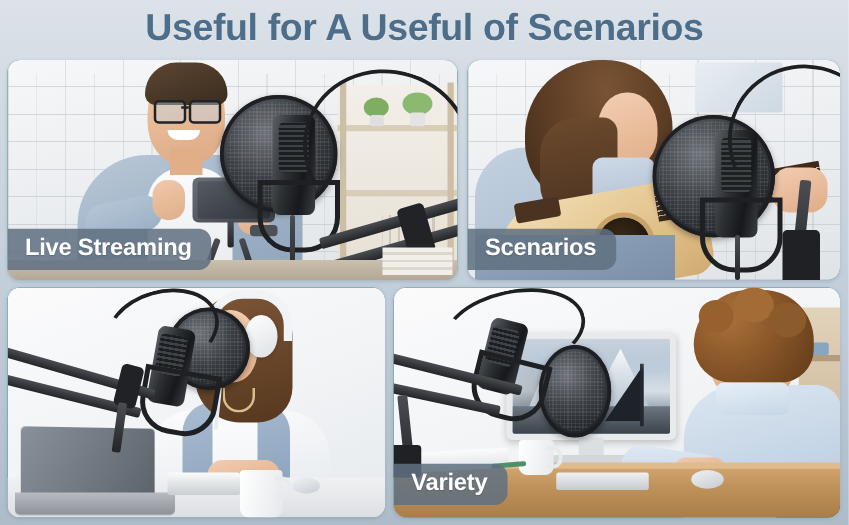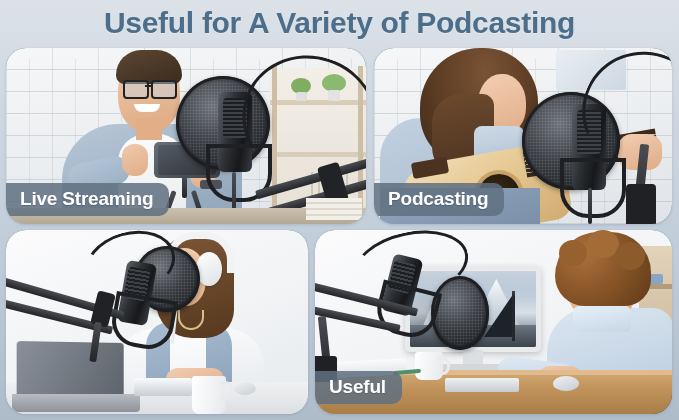--- a/index.html
+++ b/index.html
@@ -20,21 +20,21 @@
     color:#4d6e8a;
     text-shadow:0 1px 0 rgba(255,255,255,.35);
     white-space:nowrap;
   }
 
   
   .grid{position:absolute;left:0;top:0;width:679px;height:420px;}
 
   .panel{
     position:absolute;
-    border-radius:20px;
+    border-radius:10px;
     overflow:hidden;
     background:#0f766e;
     box-shadow:0 1px 3px rgba(60,80,100,.18);
   }
   .panel.p1{left:6px;  top:48px;  width:360px;height:176px;}
   .panel.p2{left:374px;top:48px;  width:298px;height:176px;}
   .panel.p3{left:6px;  top:230px; width:302px;height:184px;}
   .panel.p4{left:315px;top:230px; width:357px;height:184px;}
 
   .scene{position:absolute;inset:0;}
@@ -132,21 +132,21 @@
 
   .shelf{position:absolute;background:linear-gradient(180deg,#e2d3bb,#c9b394);}
   .guitar{position:absolute;}
   .hairblock{position:absolute;}
 </style>
 </head>
 <body>
 
 <div class="page">
 
-  <div class="title">Useful for A Variety of Podcasting</div>
+  <div class="title">Useful for A Useful of Scenarios</div>
 
   <div class="grid">
 
     <div class="panel p1">
       <div class="scene">
         <div class="brick offset"></div>
 
         <div class="sh" style="left:264px;top:20px;width:96px;height:150px;background:linear-gradient(180deg,#f3efe8,#e7e0d4);opacity:.95;"></div>
         <div class="sh" style="left:264px;top:52px;width:96px;height:5px;background:#d8cdb8;"></div>
         <div class="sh" style="left:264px;top:104px;width:96px;height:5px;background:#d8cdb8;"></div>
@@ -219,21 +219,21 @@
 
         <div class="popfilter" style="left:148px;top:44px;width:98px;height:98px;"></div>
         <div class="micbody" style="left:198px;top:56px;width:34px;height:86px;"></div>
         <div class="sh" style="left:203px;top:62px;width:24px;height:44px;border-radius:4px;background:repeating-linear-gradient(0deg,#40444a 0 2px,#1d2023 2px 4px);"></div>
         <div class="sh" style="left:186px;top:110px;width:58px;height:52px;border:4px solid #1e2023;border-radius:0 0 28px 28px;background:transparent;"></div>
         <div class="cable" style="left:208px;top:4px;width:120px;height:116px;border-color:#1d1f22;border-right-color:transparent;border-bottom-color:transparent;transform:rotate(24deg);"></div>
         <div class="bar" style="left:262px;top:96px;width:9px;height:80px;transform:rotate(6deg);"></div>
         <div class="sh" style="left:252px;top:136px;width:30px;height:44px;background:#1f2124;border-radius:4px;"></div>
         <div class="bar" style="left:214px;top:140px;width:4px;height:36px;"></div>
       </div>
-      <div class="badge">Podcasting</div>
+      <div class="badge">Scenarios</div>
     </div>
 
     <div class="panel p3">
       <div class="scene">
         <div class="plainwall"></div>
 
         <div class="sh" style="left:112px;top:98px;width:146px;height:68px;background:linear-gradient(170deg,#fcfcfd,#e7ebef);border-radius:38px 38px 0 0;"></div>
         <div class="sh" style="left:140px;top:92px;width:86px;height:76px;background:linear-gradient(165deg,#a9bdd2,#8aa1ba);border-radius:24px 24px 0 0;"></div>
         <div class="sh" style="left:164px;top:96px;width:36px;height:70px;background:linear-gradient(175deg,#fdfdfe,#eef1f4);"></div>
         <div class="sh head" style="left:154px;top:16px;width:50px;height:62px;background:linear-gradient(160deg,#f4d0b3,#e0ae8a);"></div>
@@ -310,17 +310,17 @@
         <div class="popfilter" style="left:116px;top:46px;width:58px;height:74px;border-radius:50%;"></div>
         <div class="micbody" style="left:72px;top:26px;width:30px;height:58px;transform:rotate(14deg);"></div>
         <div class="sh" style="left:76px;top:32px;width:22px;height:30px;border-radius:4px;background:repeating-linear-gradient(0deg,#3f4349 0 2px,#1c1f22 2px 4px);transform:rotate(14deg);"></div>
         <div class="sh" style="left:62px;top:56px;width:52px;height:42px;border:4px solid #1e2023;border-radius:0 0 26px 26px;background:transparent;transform:rotate(14deg);"></div>
         <div class="cable" style="left:38px;top:2px;width:110px;height:60px;border-color:#1d1f22;border-bottom-color:transparent;border-left-color:transparent;transform:rotate(-12deg);"></div>
         <div class="bar" style="left:-16px;top:64px;width:120px;height:8px;transform:rotate(14deg);"></div>
         <div class="bar" style="left:-18px;top:84px;width:104px;height:8px;transform:rotate(12deg);"></div>
         <div class="bar" style="left:6px;top:86px;width:8px;height:62px;transform:rotate(-6deg);"></div>
         <div class="sh" style="left:-4px;top:126px;width:26px;height:26px;background:#1f2124;border-radius:3px;"></div>
       </div>
-      <div class="badge">Useful</div>
+      <div class="badge">Variety</div>
     </div>
 
   </div>
 </div>
 
 </body></html>

